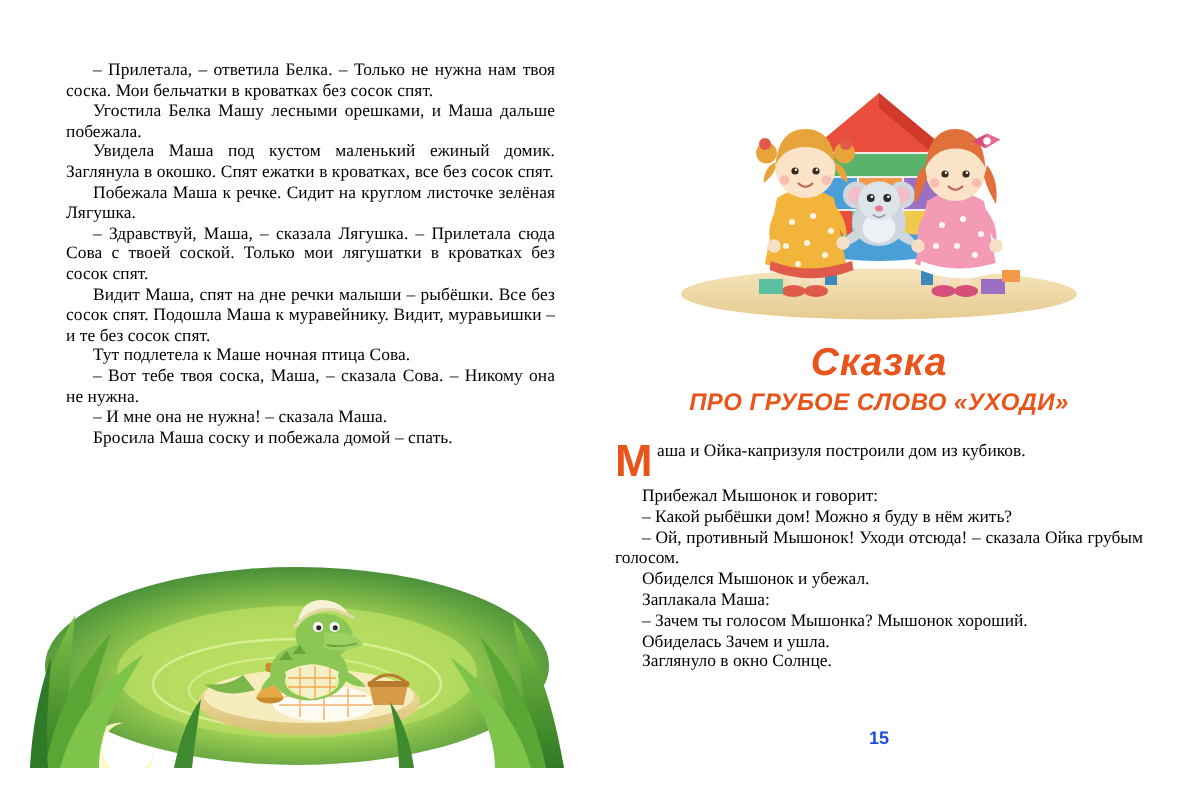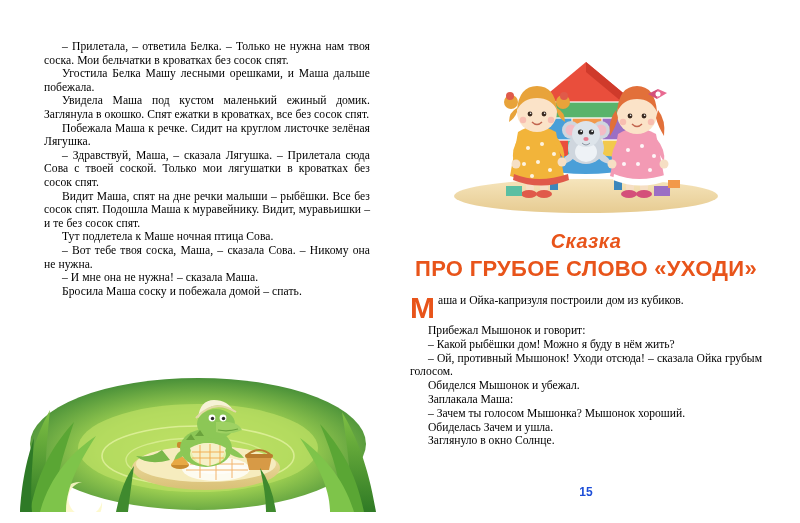--- a/index.html
+++ b/index.html
@@ -63,31 +63,32 @@
   }
   .illus-right svg { display: block; }
 
   .tale-title {
     text-align: center;
     margin-top: 10px;
     font-family: "Liberation Sans", sans-serif;
   }
   .tale-title .line1 {
     display: block;
-    font-size: 20px;
+    font-size: 26px;
     font-weight: bold;
     font-style: italic;
     color: #e8541a;
     letter-spacing: 0.5px;
     line-height: 30px;
   }
   .tale-title .line2 {
     display: block;
-    font-size: 22px;
+    font-size: 16px;
     font-weight: bold;
+    font-style: italic;
     color: #e8541a;
     letter-spacing: 0.3px;
     line-height: 26px;
   }
 
   .right-body {
     margin-top: 12px;
     font-size: 11.6px;
     line-height: 13.8px;
     text-align: justify;

